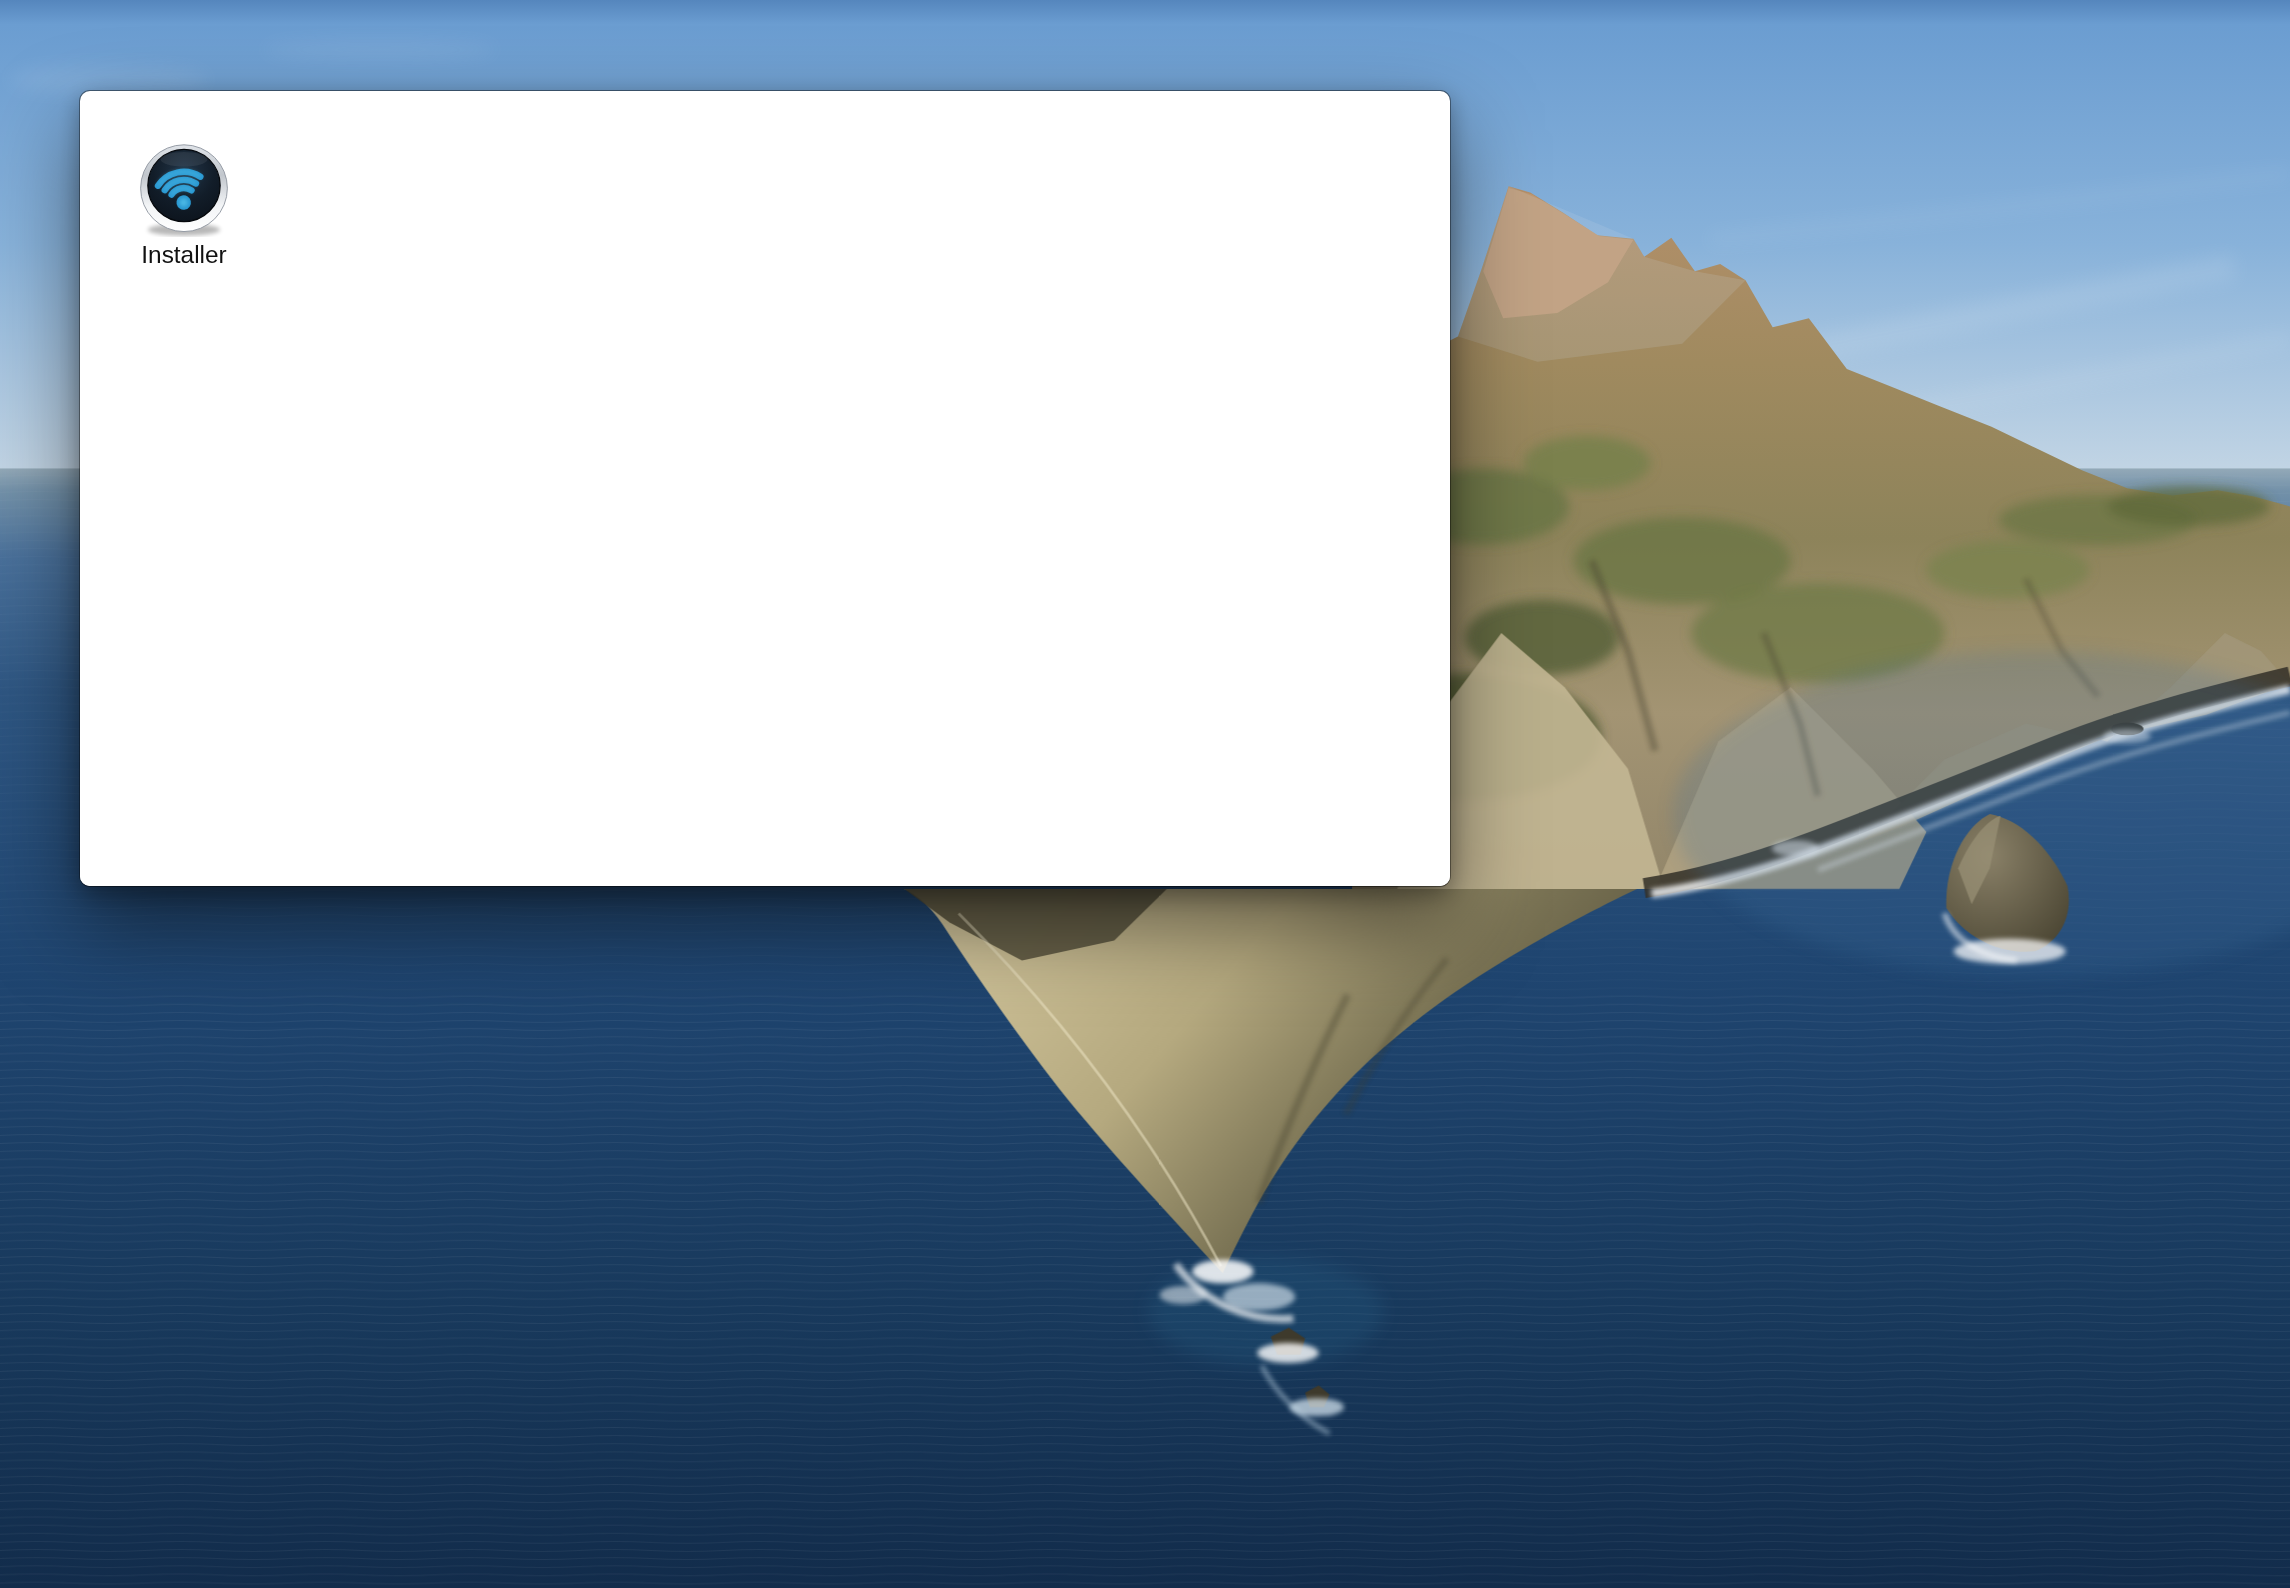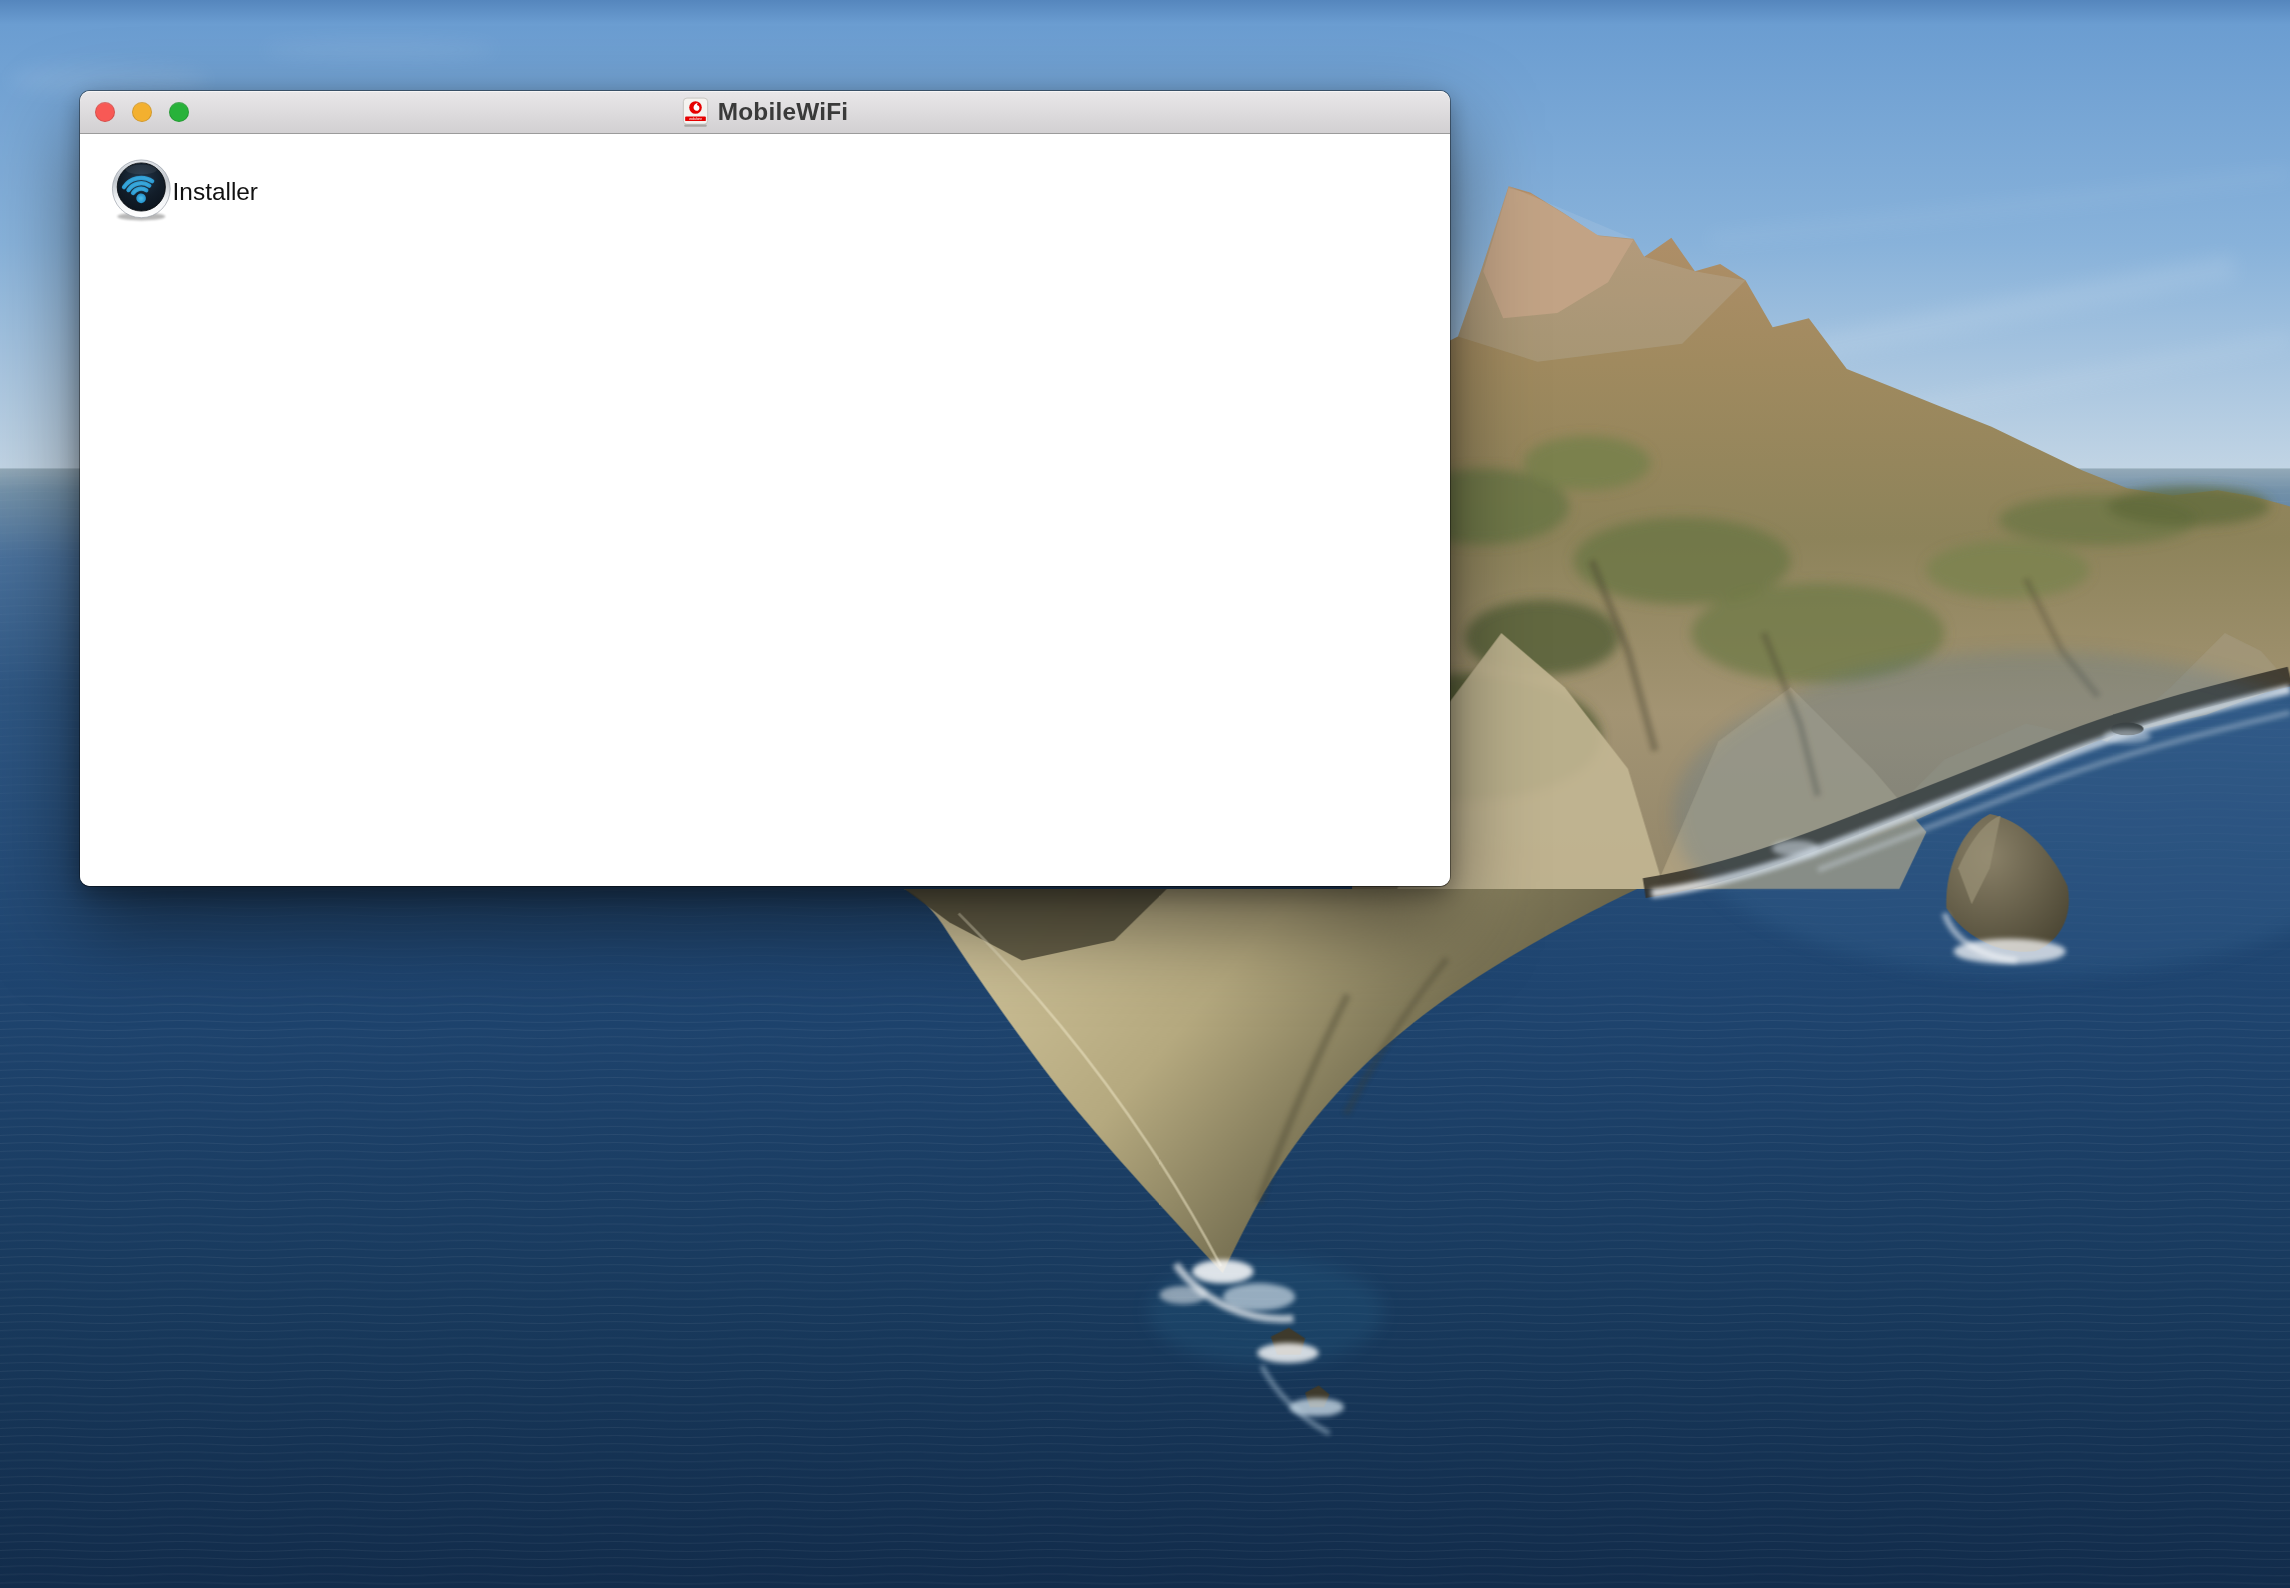--- a/index.html
+++ b/index.html
@@ -34,21 +34,21 @@
   .title-group{display:flex;align-items:center;gap:9px;}
   .vol-icon{width:27px;height:31px;display:block;}
   .title-text{font-size:24.4px;font-weight:700;color:var(--title-text,#3a3a3a);letter-spacing:0.2px;}
 
   .content{
     position:absolute;left:0;top:43px;right:0;bottom:0;
     background:var(--window-bg,#fff);border-radius:0 0 10px 10px;
   }
   .file-item{
     position:absolute;left:30px;top:9px;width:148px;
-    display:flex;flex-direction:row;align-items:center;cursor:default;
+    display:flex;flex-direction:column;align-items:center;cursor:default;
   }
   .wifi-icon{width:94px;height:94px;display:block;}
   .file-label{margin-top:3.6px;font-size:24.4px;font-weight:400;color:var(--file-label,#111);}
 </style>
 </head>
 <body>
 
 <div class="desktop">
 
   <svg class="wallpaper" viewBox="0 0 2532 1756" preserveAspectRatio="none" aria-hidden="true">
@@ -160,39 +160,20 @@
     <ellipse cx="1456" cy="1556" rx="30" ry="10" fill="#dfeef8" opacity=".7" filter="url(#b3)"></ellipse>
     <path d="M1395,1510 C1410,1540 1440,1570 1470,1585" stroke="#cfe4f2" stroke-width="5" fill="none" opacity=".5" filter="url(#b3)"></path>
 
     <path d="M2152,1004 C2150,960 2170,915 2200,900 2235,906 2268,940 2286,980 2292,1010 2280,1040 2250,1052 2210,1056 2172,1036 2152,1004 Z" fill="url(#rock)"></path>
     <path d="M2165,960 C2180,925 2200,905 2212,902 L2200,960 2180,1000 Z" fill="#9a9176" opacity=".7"></path>
     <ellipse cx="2222" cy="1052" rx="62" ry="14" fill="#ffffff" opacity=".72" filter="url(#b3)"></ellipse>
     <path d="M2150,1010 C2160,1040 2190,1058 2230,1062" stroke="#ffffff" stroke-width="6" fill="none" opacity=".6" filter="url(#b3)"></path>
   </svg>
 
   <div class="window">
-    <div class="titlebar">
-      <div class="traffic">
-        <button class="tl red" aria-label="close"></button>
-        <button class="tl yellow" aria-label="minimize"></button>
-        <button class="tl green" aria-label="zoom"></button>
-      </div>
-      <div class="title-group">
-
-        <svg class="vol-icon" viewBox="0 0 30 34" aria-hidden="true">
-          <rect x="1.5" y="1" width="27" height="29" rx="4" fill="#f5f3f0" stroke="#b9b6b2" stroke-width="0.8"></rect>
-          <circle cx="15" cy="11.5" r="7" fill="#e60000"></circle>
-          <path d="M17.6,6.1 c-2.7,0.6 -4.8,2.8 -4.8,5.4 0,2.1 1.6,3.6 3.4,3.6 1.9,0 3.2,-1.5 3.2,-3.2 0,-1.7 -1.2,-2.9 -2.8,-3.3 0.2,-1 0.5,-1.8 1,-2.5 z" fill="#ffffff"></path>
-          <rect x="3.5" y="21.5" width="23" height="5" rx="1" fill="#e60000"></rect>
-          <text x="15" y="25.4" font-size="3.6" fill="#ffffff" text-anchor="middle" font-family="Liberation Sans, sans-serif">vodafone</text>
-          <rect x="2.5" y="30.2" width="25" height="2.6" rx="1.2" fill="#a9a7a4"></rect>
-        </svg>
-        <span class="title-text">MobileWiFi</span>
-      </div>
-    </div>
 
     <div class="content">
       <div class="file-item">
 
         <svg class="wifi-icon" viewBox="0 0 104 104" aria-hidden="true">
           <defs>
             <linearGradient id="ring" x1="0" y1="0" x2="0" y2="1">
               <stop offset="0" stop-color="#dfe3e8"></stop>
               <stop offset=".35" stop-color="#c2c7cd"></stop>
               <stop offset=".7" stop-color="#f2f4f6"></stop>

